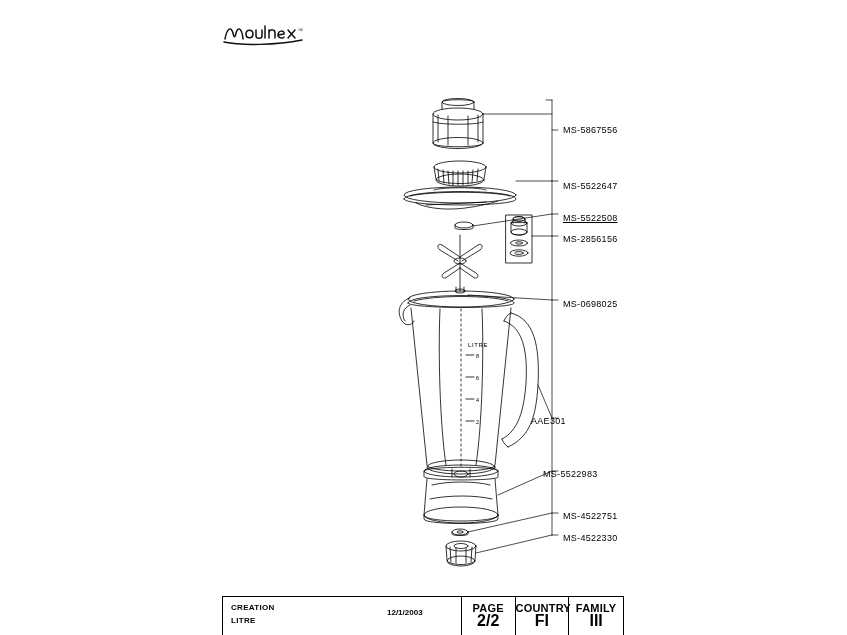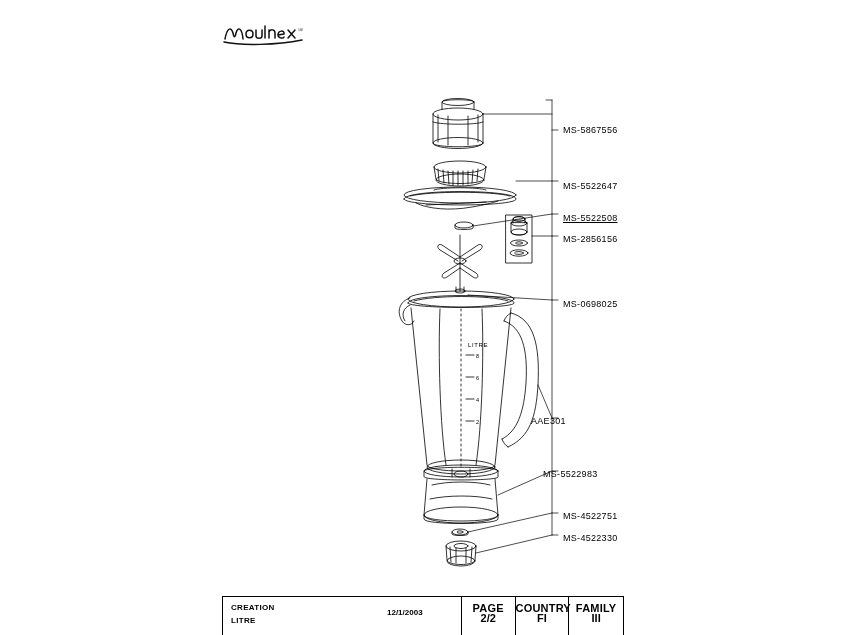--- a/index.html
+++ b/index.html
@@ -133,21 +133,21 @@
     width: 100%;
     font-size: 11px;
     font-weight: bold;
     letter-spacing: 0.2px;
   }
   .tb-col .val {
     position: absolute;
     top: 15px;
     left: 0;
     width: 100%;
-    font-size: 11px;
+    font-size: 16px;
     font-weight: bold;
   }
   .tb-col.wide { width: 54px; }
 </style>
 </head>
 <body>
 
 <div class="page">
 
   <div class="brand-logo">

